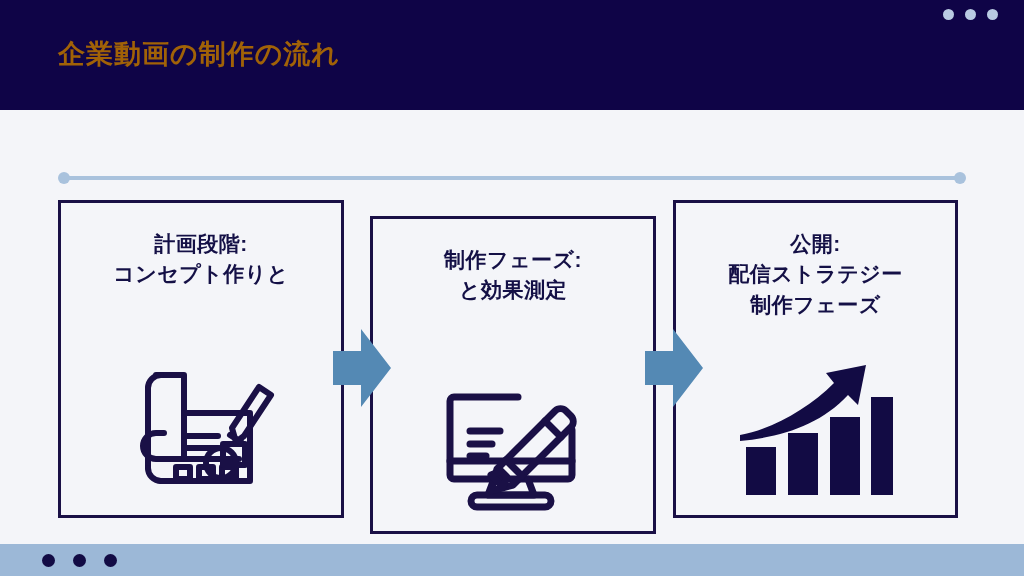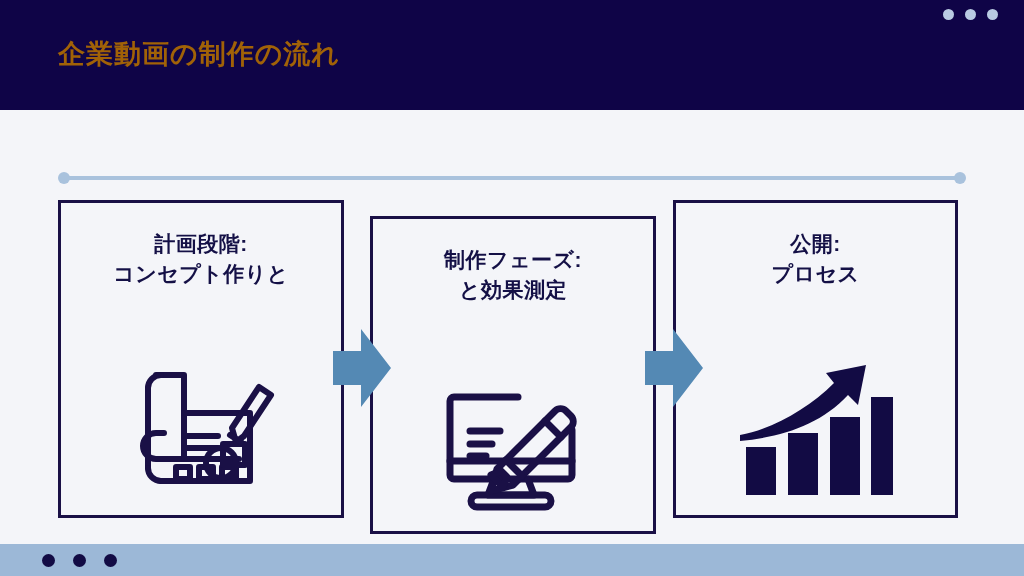--- a/index.html
+++ b/index.html
@@ -243,21 +243,22 @@
 
   <div id="flow-arrow-2" class="flow-arrow">
     <svg width="58" height="78" viewBox="0 0 58 78">
       <polygon points="0,22 28,22 28,0 58,39 28,78 28,56 0,56" fill="#5489b4"></polygon>
     </svg>
   </div>
 
   <div id="step-box-3" class="step-box">
     <div class="step-text">
       <span>公開:</span>
-      <span class="line3">プロセス</span>
+      <span class="line2">配信ストラテジー</span>
+      <span class="line3">制作フェーズ</span>
     </div>
     <div class="step-icon">
       <svg width="155" height="142" viewBox="0 0 155 142" fill="#120b44">
 
         <rect x="8" y="92" width="30" height="48"></rect>
         <rect x="50" y="78" width="30" height="62"></rect>
         <rect x="92" y="62" width="30" height="78"></rect>
         <rect x="133" y="42" width="22" height="98"></rect>
 
         <path d="M2 80 C34 74 70 54 96 28 L88 18 L128 10 L120 50 L110 40 C82 70 44 82 2 86 Z"></path>

